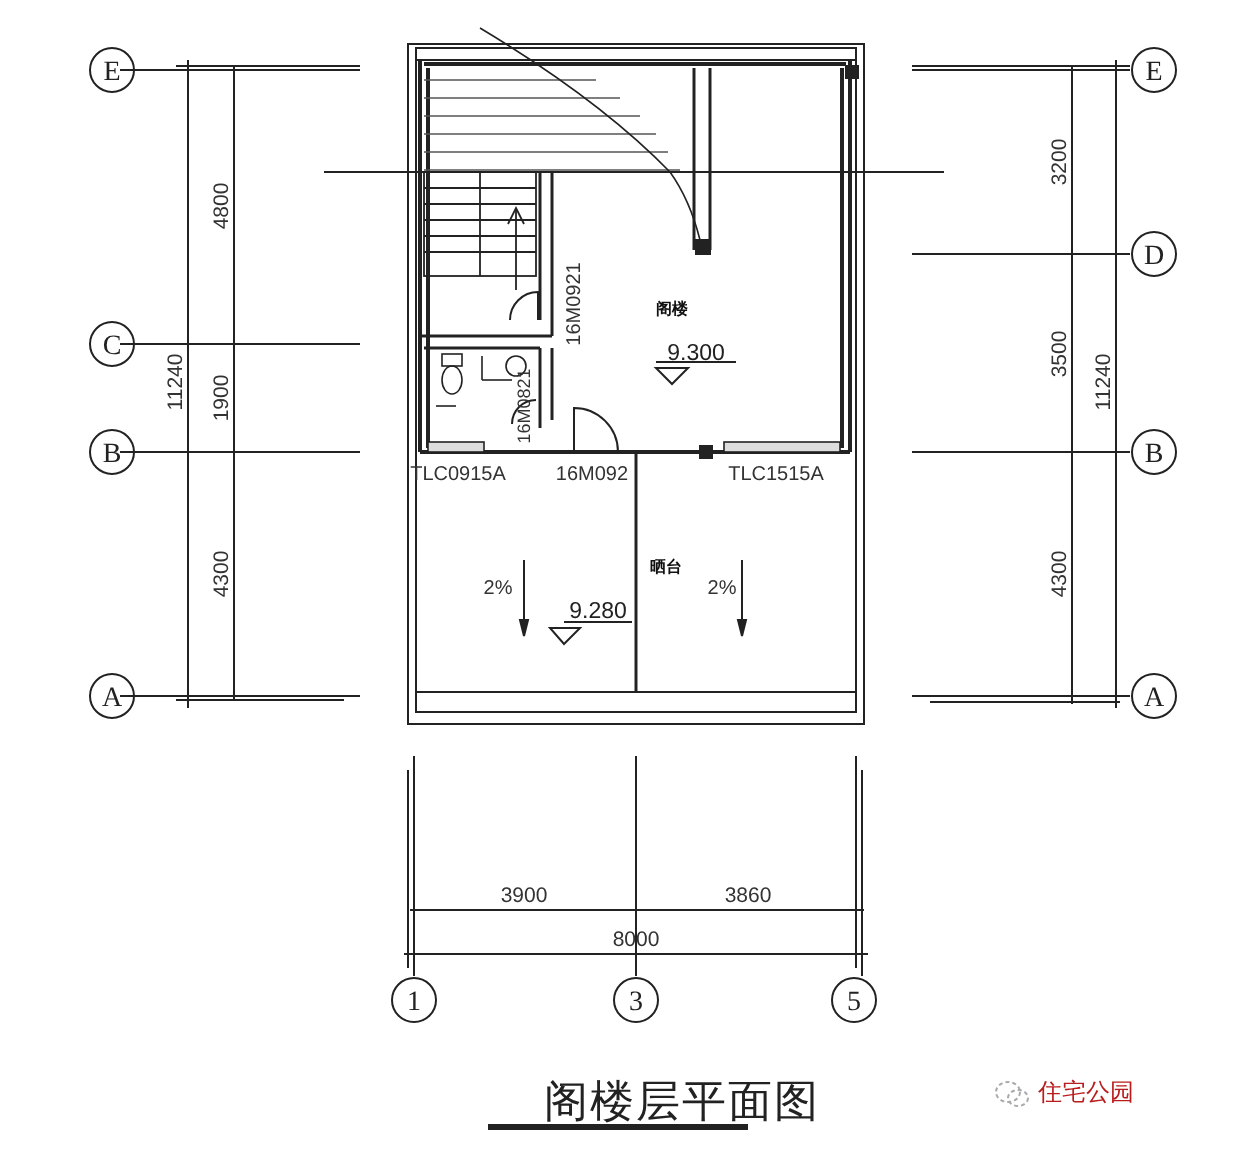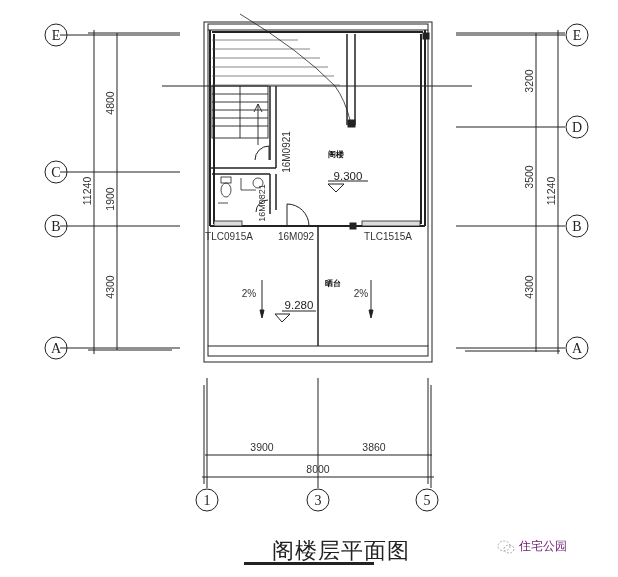--- a/index.html
+++ b/index.html
@@ -5,21 +5,21 @@
   html,body{margin:0;padding:0;background:#ffffff;}
   body{width:618px;height:577px;position:relative;overflow:hidden;font-family:"Liberation Sans","DejaVu Sans",sans-serif;}
   svg{position:absolute;left:0;top:0;}
   .dim{font-family:"Liberation Sans",sans-serif;font-size:10.5px;fill:#333;}
   .axis-label{font-family:"Liberation Serif",serif;font-size:14px;fill:#222;}
   .room{font-family:"DejaVu Sans",sans-serif;font-size:8px;fill:#111;font-weight:bold;}
   .elev{font-family:"Liberation Sans",sans-serif;font-size:11.5px;fill:#222;}
   .code{font-family:"Liberation Sans",sans-serif;font-size:10px;fill:#333;}
   .title{position:absolute;left:248px;top:536px;font-family:"DejaVu Serif",serif;font-size:22px;color:#222;letter-spacing:1px;margin-left:24px;}
   .title-underline{position:absolute;left:244px;top:562px;width:130px;height:3px;background:#222;}
-  .watermark{position:absolute;left:497px;top:538px;font-family:Liberation Sans, sans-serif;font-size:12px;color:#701a75;display:flex;align-items:center;gap:4px;}
+  .watermark{position:absolute;left:497px;top:538px;font-family:Liberation Sans, sans-serif;font-size:12px;color:#b91c1c;display:flex;align-items:center;gap:4px;}
   .wm-icon{width:18px;height:14px;}
 </style>
 </head>
 <body>
 
 <svg width="618" height="577" viewBox="0 0 618 577">
   <g stroke="#222" fill="none" stroke-width="1">
 
     <g>
       <line x1="88" y1="33" x2="180" y2="33"></line>

